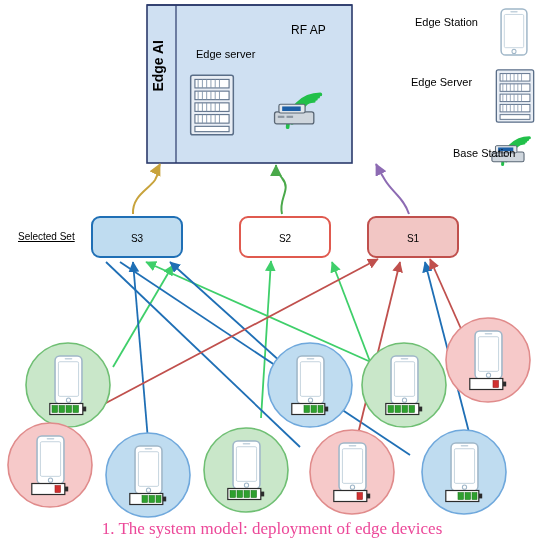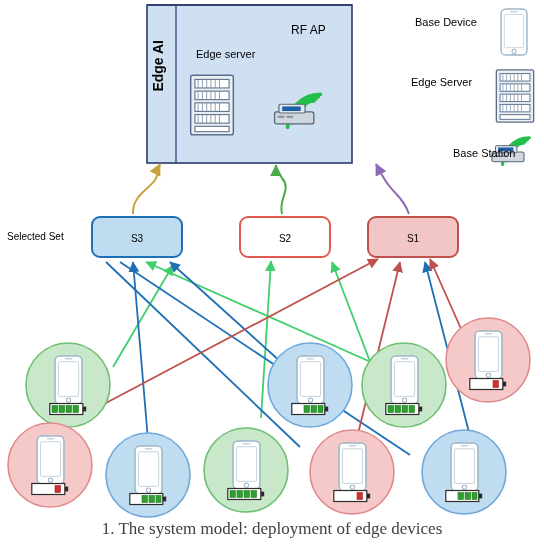--- a/index.html
+++ b/index.html
@@ -9,21 +9,21 @@
     font-family:"Liberation Serif", serif;
     position:relative;
     overflow:hidden;
   }
   #stage{position:absolute;left:0;top:0;width:544px;height:546px;}
   svg.layer{position:absolute;left:0;top:0;width:544px;height:546px;}
   .txt{position:absolute;font-family:"Liberation Sans",sans-serif;color:#000;}
   .legend-label{font-size:11px;color:#000;font-family:"Liberation Sans",sans-serif;}
   .caption{
     position:absolute;left:0;top:519px;width:544px;
-    font-family:"Liberation Serif",serif;font-size:17px;color:#404040;
+    font-family:"Liberation Serif",serif;font-size:17px;color:#ec4899;
     text-align:center;white-space:nowrap;overflow:hidden;
   }
   .edgeai-label{
     position:absolute;
     font-family:"Liberation Sans",sans-serif;
     font-weight:bold;font-size:14px;color:#000;
     writing-mode:vertical-rl;
     transform:rotate(180deg);
   }
 </style>
@@ -243,20 +243,20 @@
     <g>
       <use href="#sym-ap" x="486" y="118" width="60" height="50"></use>
     </g>
   </svg>
 
   <div class="edgeai-label" style="left:150px;top:40px;">Edge AI</div>
 
   <div class="txt" style="left:196px;top:48px;font-size:11px;">Edge server</div>
   <div class="txt" style="left:291px;top:23px;font-size:12px;">RF  AP</div>
 
-  <div class="txt" style="left:7px;top:231px;font-size:10px;">Selected Set</div>
-
-  <div class="legend-label" style="position:absolute;left:415px;top:16px;">Base Device</div>
+  <div class="txt" style="left:18px;top:231px;font-size:10px;text-decoration:underline;">Selected Set</div>
+
+  <div class="legend-label" style="position:absolute;left:415px;top:16px;">Edge Station</div>
   <div class="legend-label" style="position:absolute;left:411px;top:76px;">Edge Server</div>
   <div class="legend-label" style="position:absolute;left:409px;top:147px;padding-left:44px;">Base Station</div>
 
   <div class="caption">1.  The system model: deployment of edge devices</div>
 </div>
 
 </body></html>

